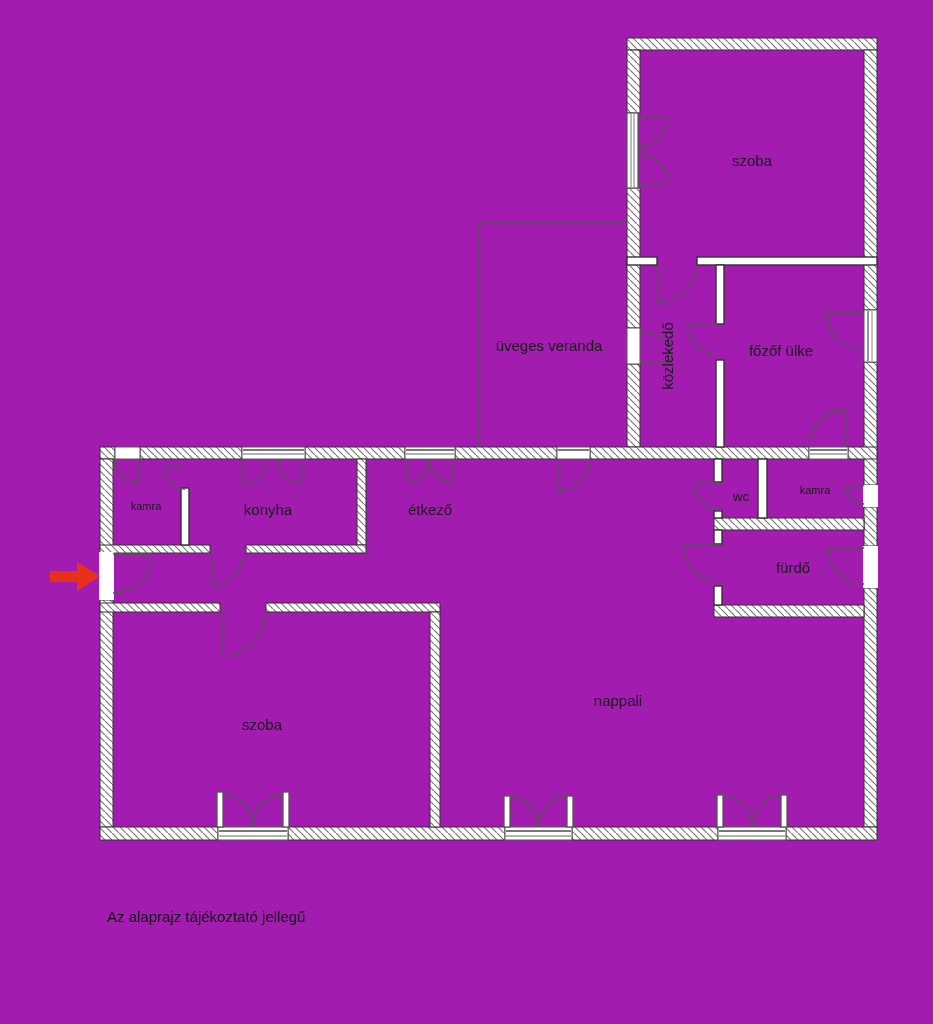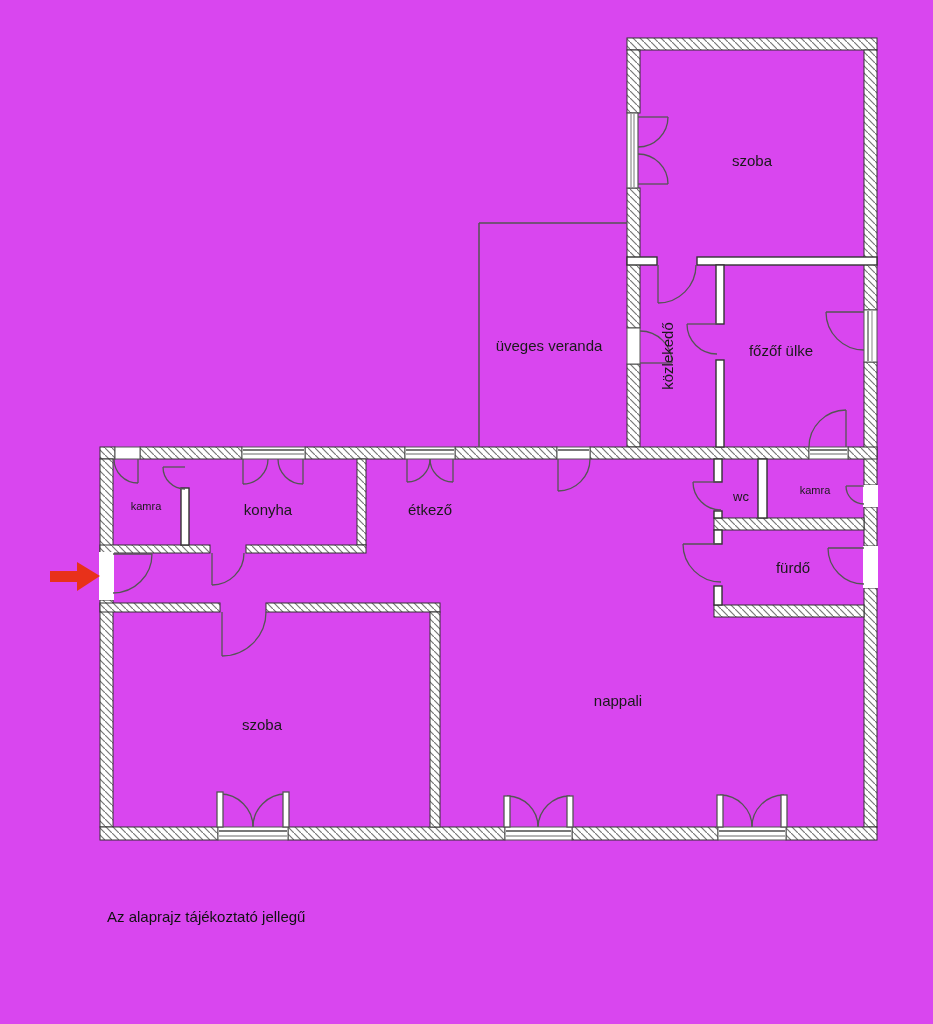--- a/index.html
+++ b/index.html
@@ -1,16 +1,16 @@
 <!DOCTYPE html>
 <html><head>
 <meta charset="utf-8">
 <style>
   html,body{margin:0;padding:0;background:#ffffff;}
-  .stage{position:relative;width:933px;height:1024px;background:#d946ef;overflow:hidden;
+  .stage{position:relative;width:933px;height:1024px;background:#a21caf;overflow:hidden;
          font-family:"Liberation Sans", sans-serif;}
   svg{position:absolute;left:0;top:0;}
   .room-label{fill:#1a1a1a;font-family:"Liberation Sans",sans-serif;font-size:15px;}
   .room-label.small{font-size:11px;}
   .room-label.mid{font-size:13px;}
   .disclaimer{fill:#111;font-family:"Liberation Sans",sans-serif;font-size:15px;}
 </style>
 </head>
 <body>
 

